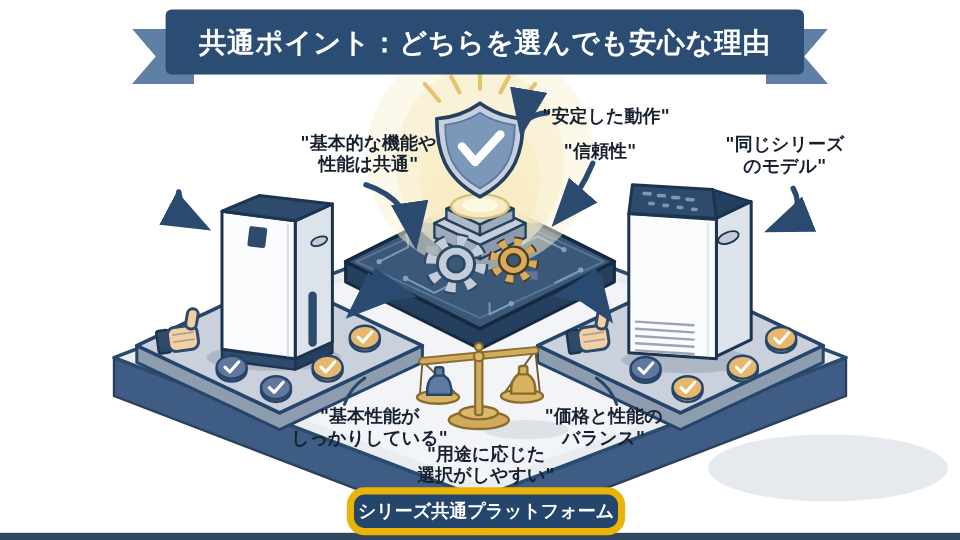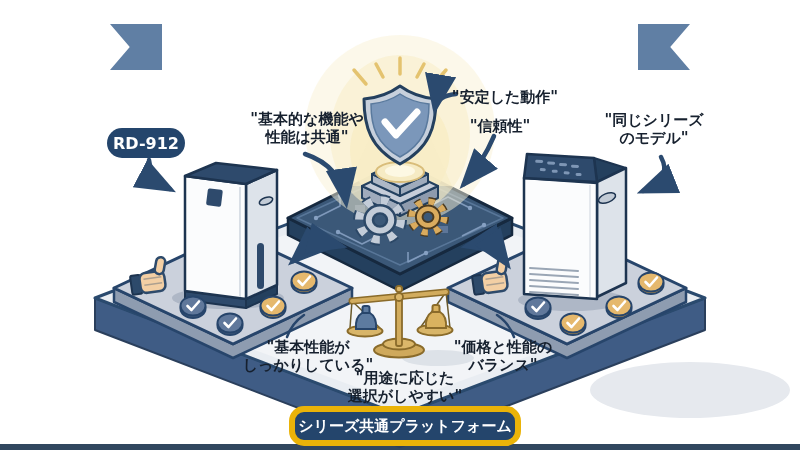--- a/index.html
+++ b/index.html
@@ -250,22 +250,22 @@
     <path d="M467,246 Q491,241 507,264" marker-start="url(#ah)" marker-end="url(#ah)"></path>
   </g>
   <g fill="none" stroke="#27456b" stroke-width="2.5" stroke-linecap="round">
     <path d="M304,315 Q292,323 287,337"></path>
     <path d="M497,315 Q509,323 514,337"></path>
   </g>
 </svg>
 
 <div class="tail tail-l"></div>
 <div class="tail tail-r"></div>
-
-<div class="pill model-badge">RD-912</div>
+<div class="banner">共通ポイント：どちらを選んでも安心な理由</div>
+
 <div class="pill platform-badge">シリーズ共通プラットフォーム</div>
 
 <div class="txt callout" style="left:227px;top:110px;width:160px;">"基本的な機能や
 性能は共通"</div>
 <div class="txt callout" style="left:425px;top:88px;width:160px;">"安定した動作"</div>
 <div class="txt callout" style="left:420px;top:117px;width:160px;">"信頼性"</div>
 <div class="txt callout" style="left:574px;top:111px;width:160px;">"同じシリーズ
 のモデル"</div>
 <div class="txt callout" style="left:218px;top:338px;width:180px;">"基本性能が
 しっかりしている"</div>

